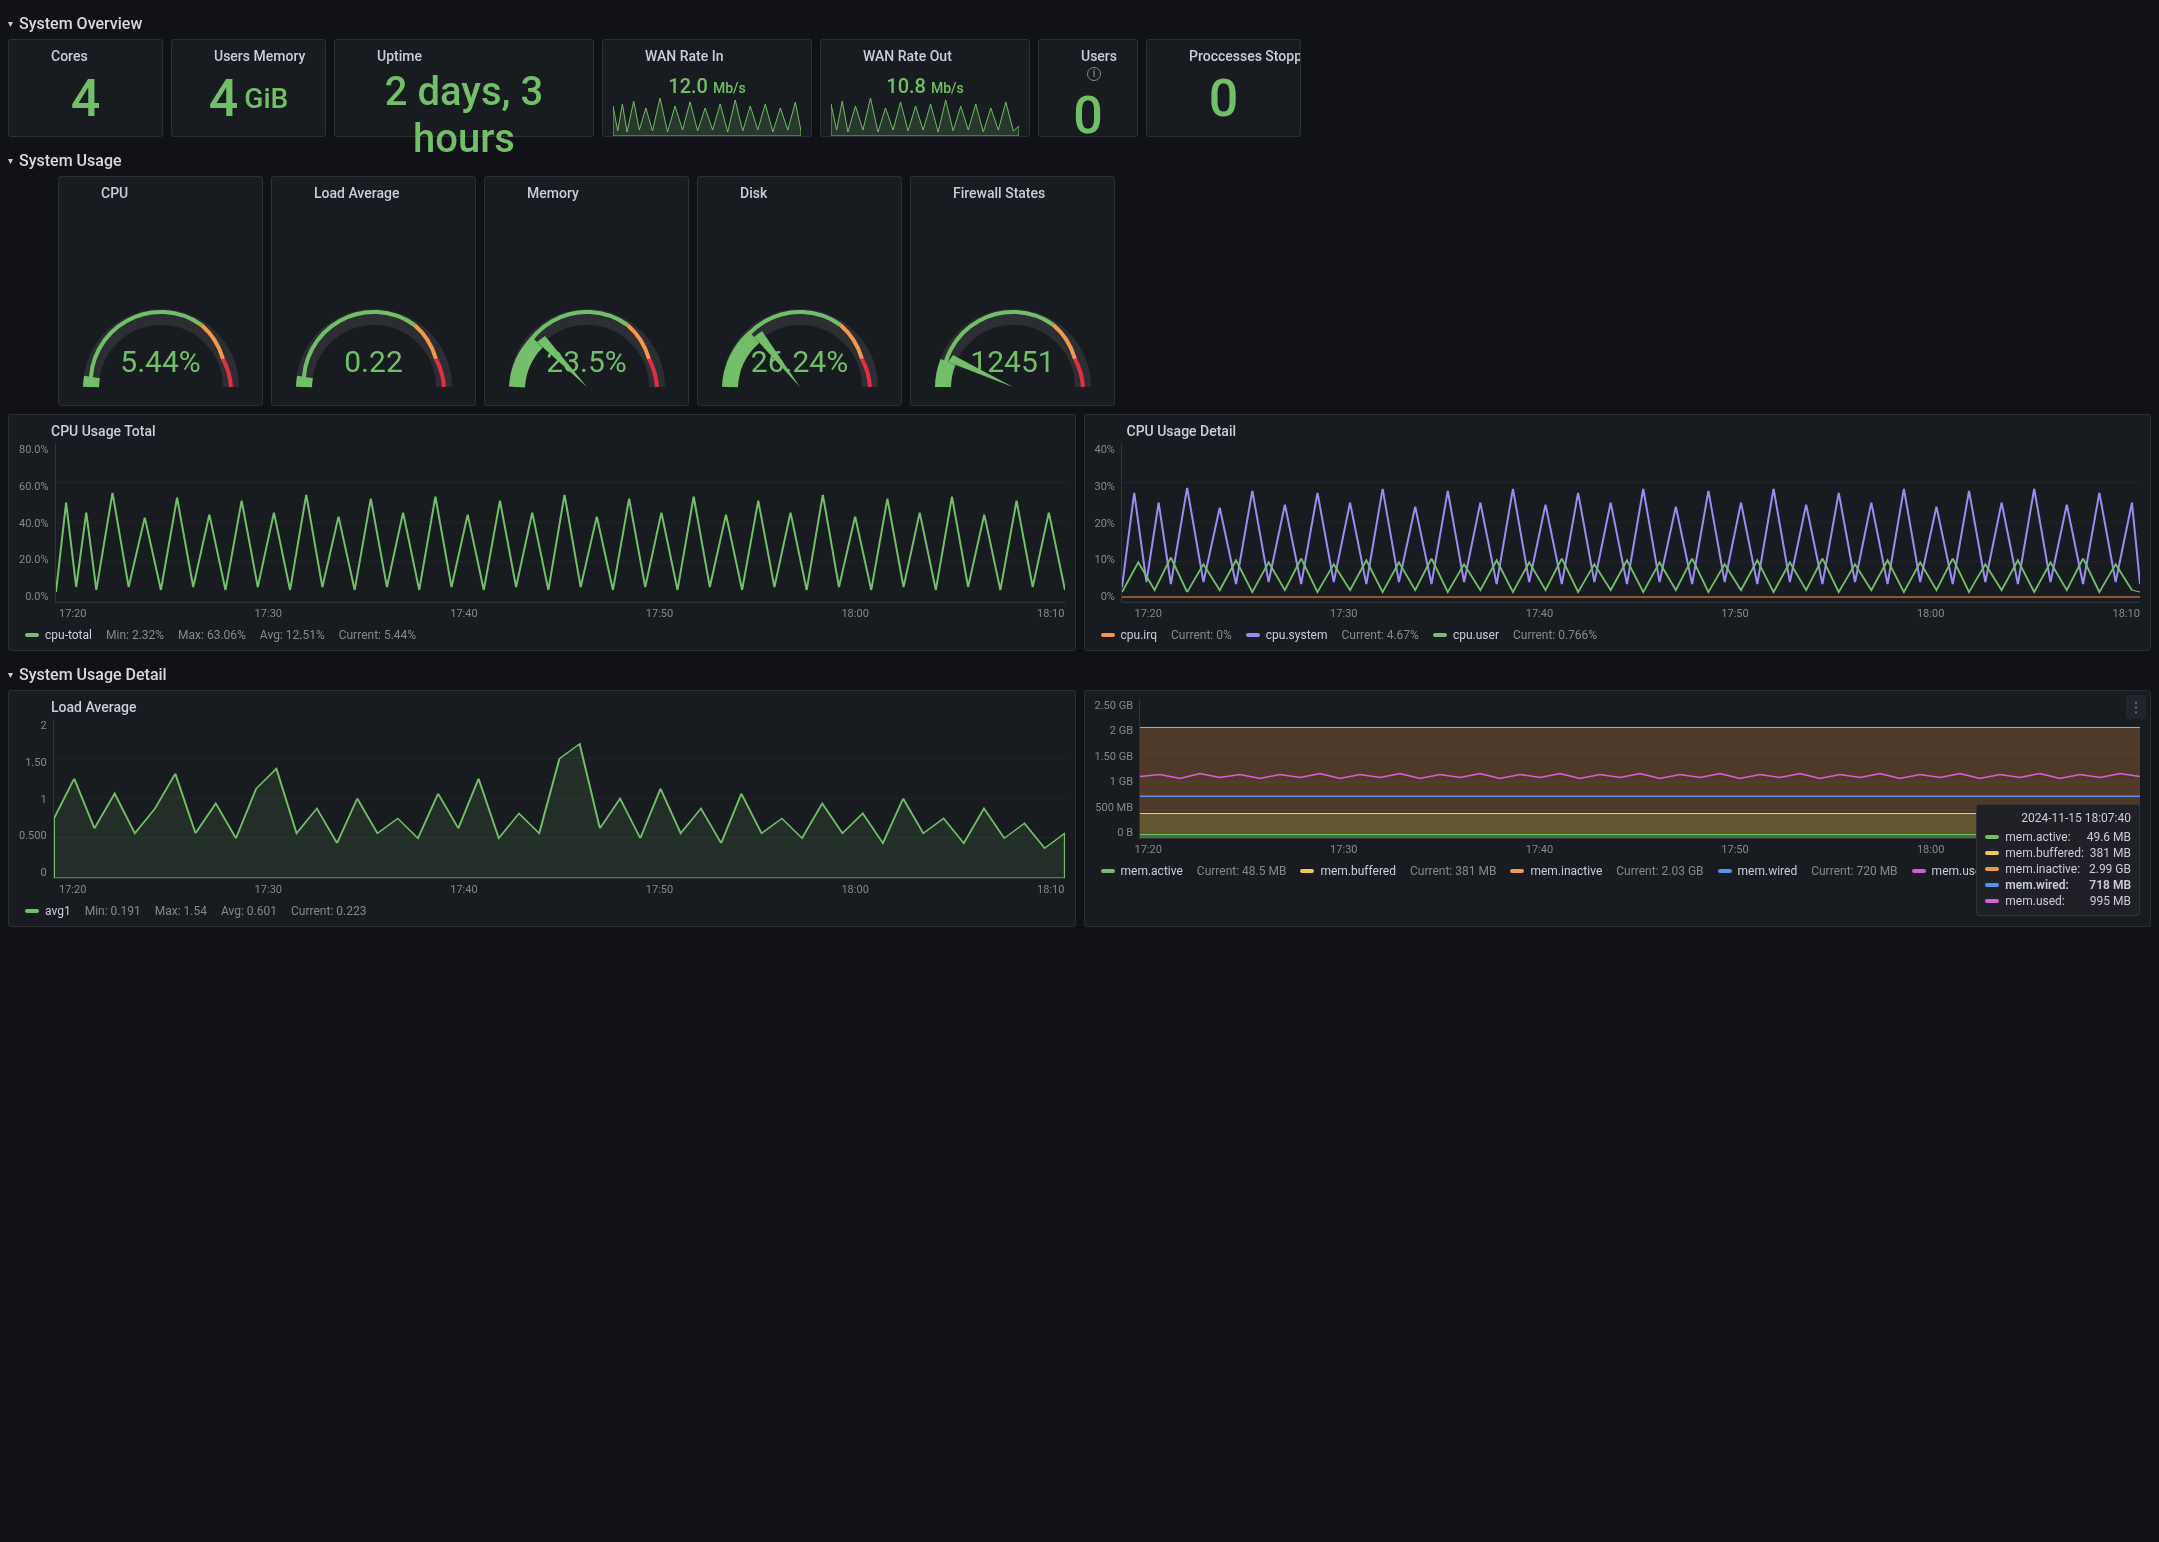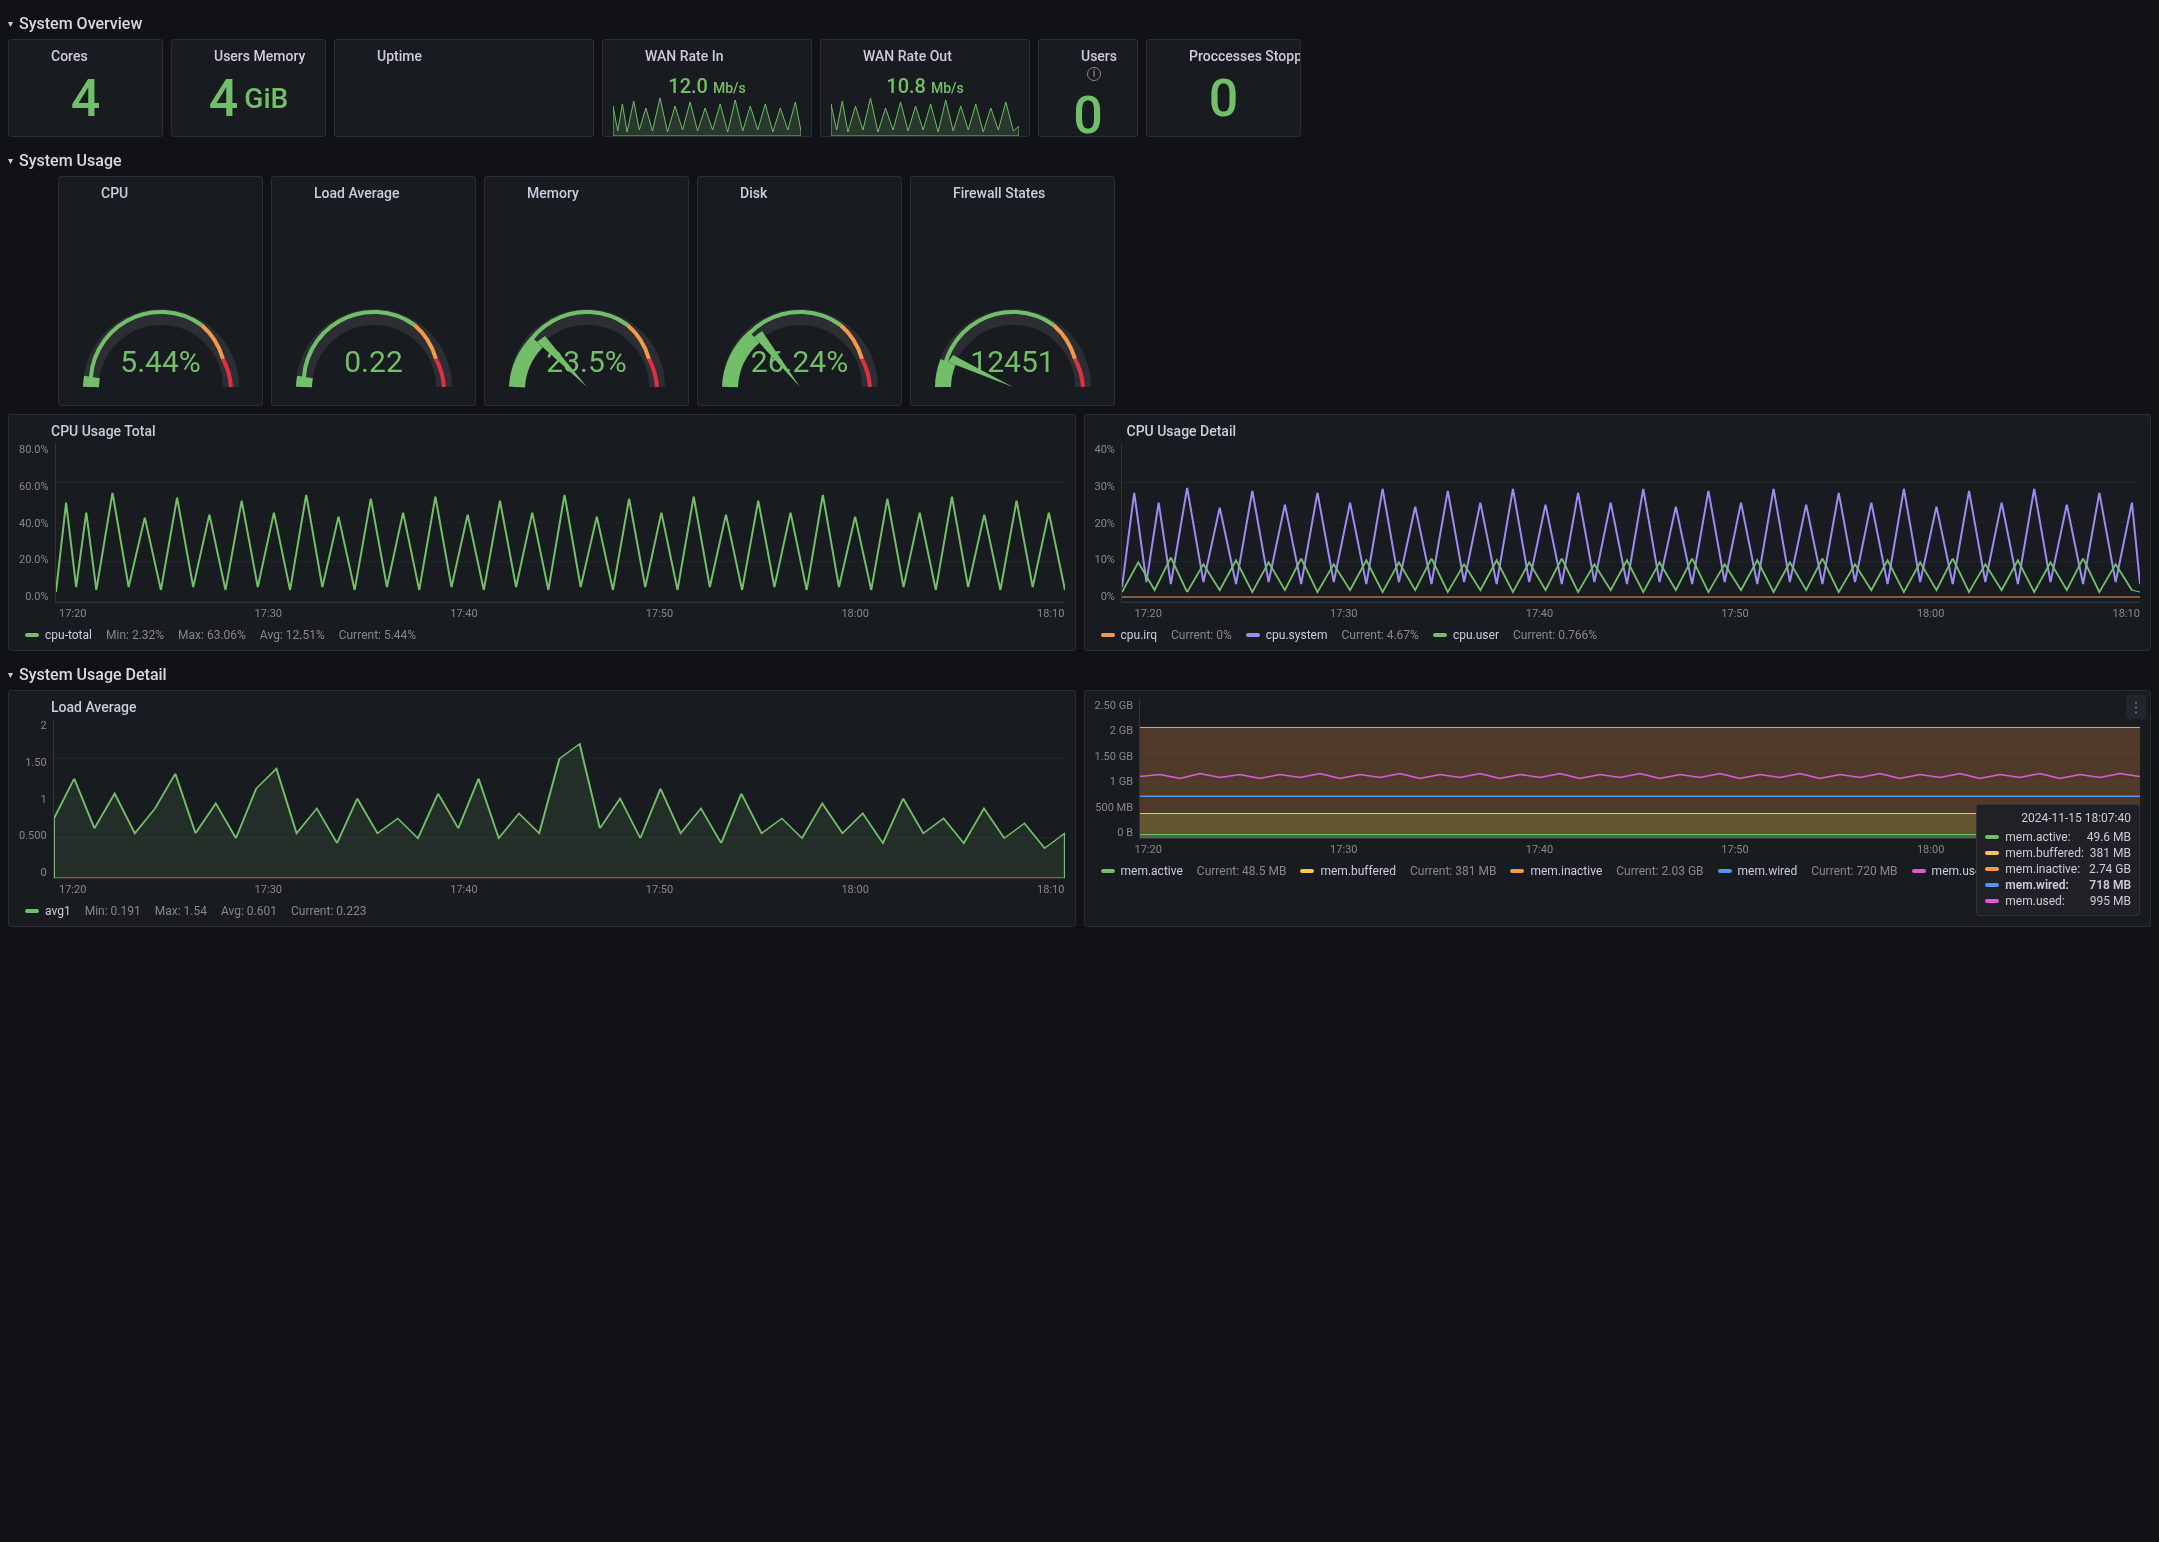--- a/index.html
+++ b/index.html
@@ -159,20 +159,21 @@
   </div>
   <div class="panel" style="width:155px;height:98px">
     <div class="panel-title">Users Memory</div>
     <div class="stat-value">
       <span>4</span>
         <span class="unit">GiB</span>
     </div>
   </div>
   <div class="panel" style="width:260px;height:98px">
     <div class="panel-title">Uptime</div>
+    <div class="stat-value stat-uptime">2 days, 3 hours</div>
   </div>
   <div class="panel spark-panel" style="width:210px;height:98px;padding-bottom:0">
     <div class="panel-title">WAN Rate In</div>
     <div class="spark-value">
       <span>12.0</span> <span class="unit">Mb/s</span>
     </div>
     <svg class="sparkline" viewBox="0 0 200 50" preserveAspectRatio="none">
       <path d="M0,48 L0,20 L5,45 L10,18 L15,46 L22,15 L28,44 L35,22 L42,45 L50,12 L58,46 L66,20 L74,44 L82,16 L90,45 L98,22 L106,44 L114,18 L122,46 L130,14 L138,45 L146,20 L154,44 L162,18 L170,46 L178,22 L186,44 L194,16 L200,45 L200,50 L0,50 Z" fill="rgba(115,191,105,0.18)" stroke="#73bf69" stroke-width="1"></path>
     </svg>
   </div>
@@ -472,21 +473,21 @@
             <span class="legend-swatch" style="background:#f2c94c"></span>
             <span>mem.buffered:</span>
           </span>
           <span class="val">381 MB</span>
         </div>
       <div class="tooltip-row">
           <span class="lbl">
             <span class="legend-swatch" style="background:#f2994a"></span>
             <span>mem.inactive:</span>
           </span>
-          <span class="val">2.74 GB</span>
+          <span class="val">2.99 GB</span>
         </div>
       <div class="tooltip-row" style="font-weight:600">
           <span class="lbl">
             <span class="legend-swatch" style="background:#5794f2"></span>
             <span>mem.wired:</span>
           </span>
           <span class="val">718 MB</span>
         </div>
       <div class="tooltip-row">
           <span class="lbl">

